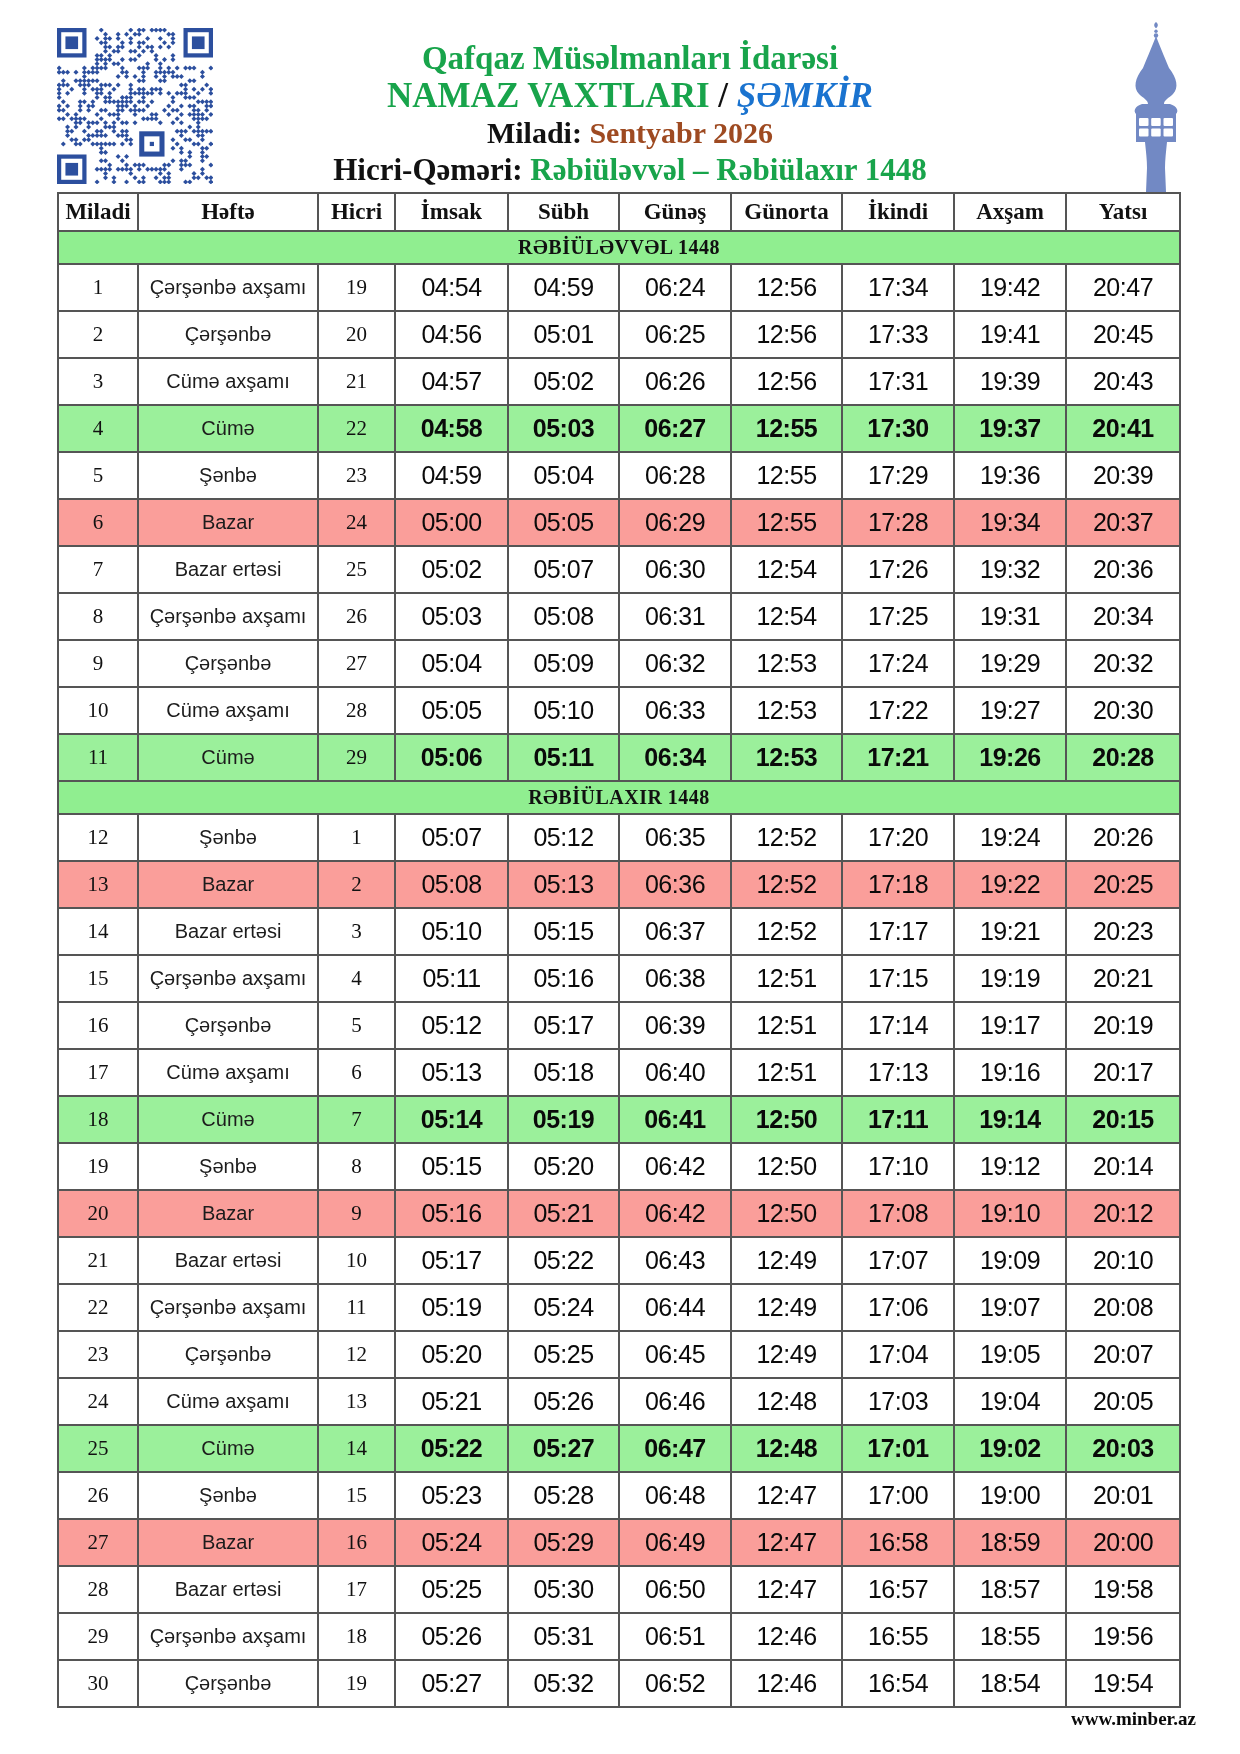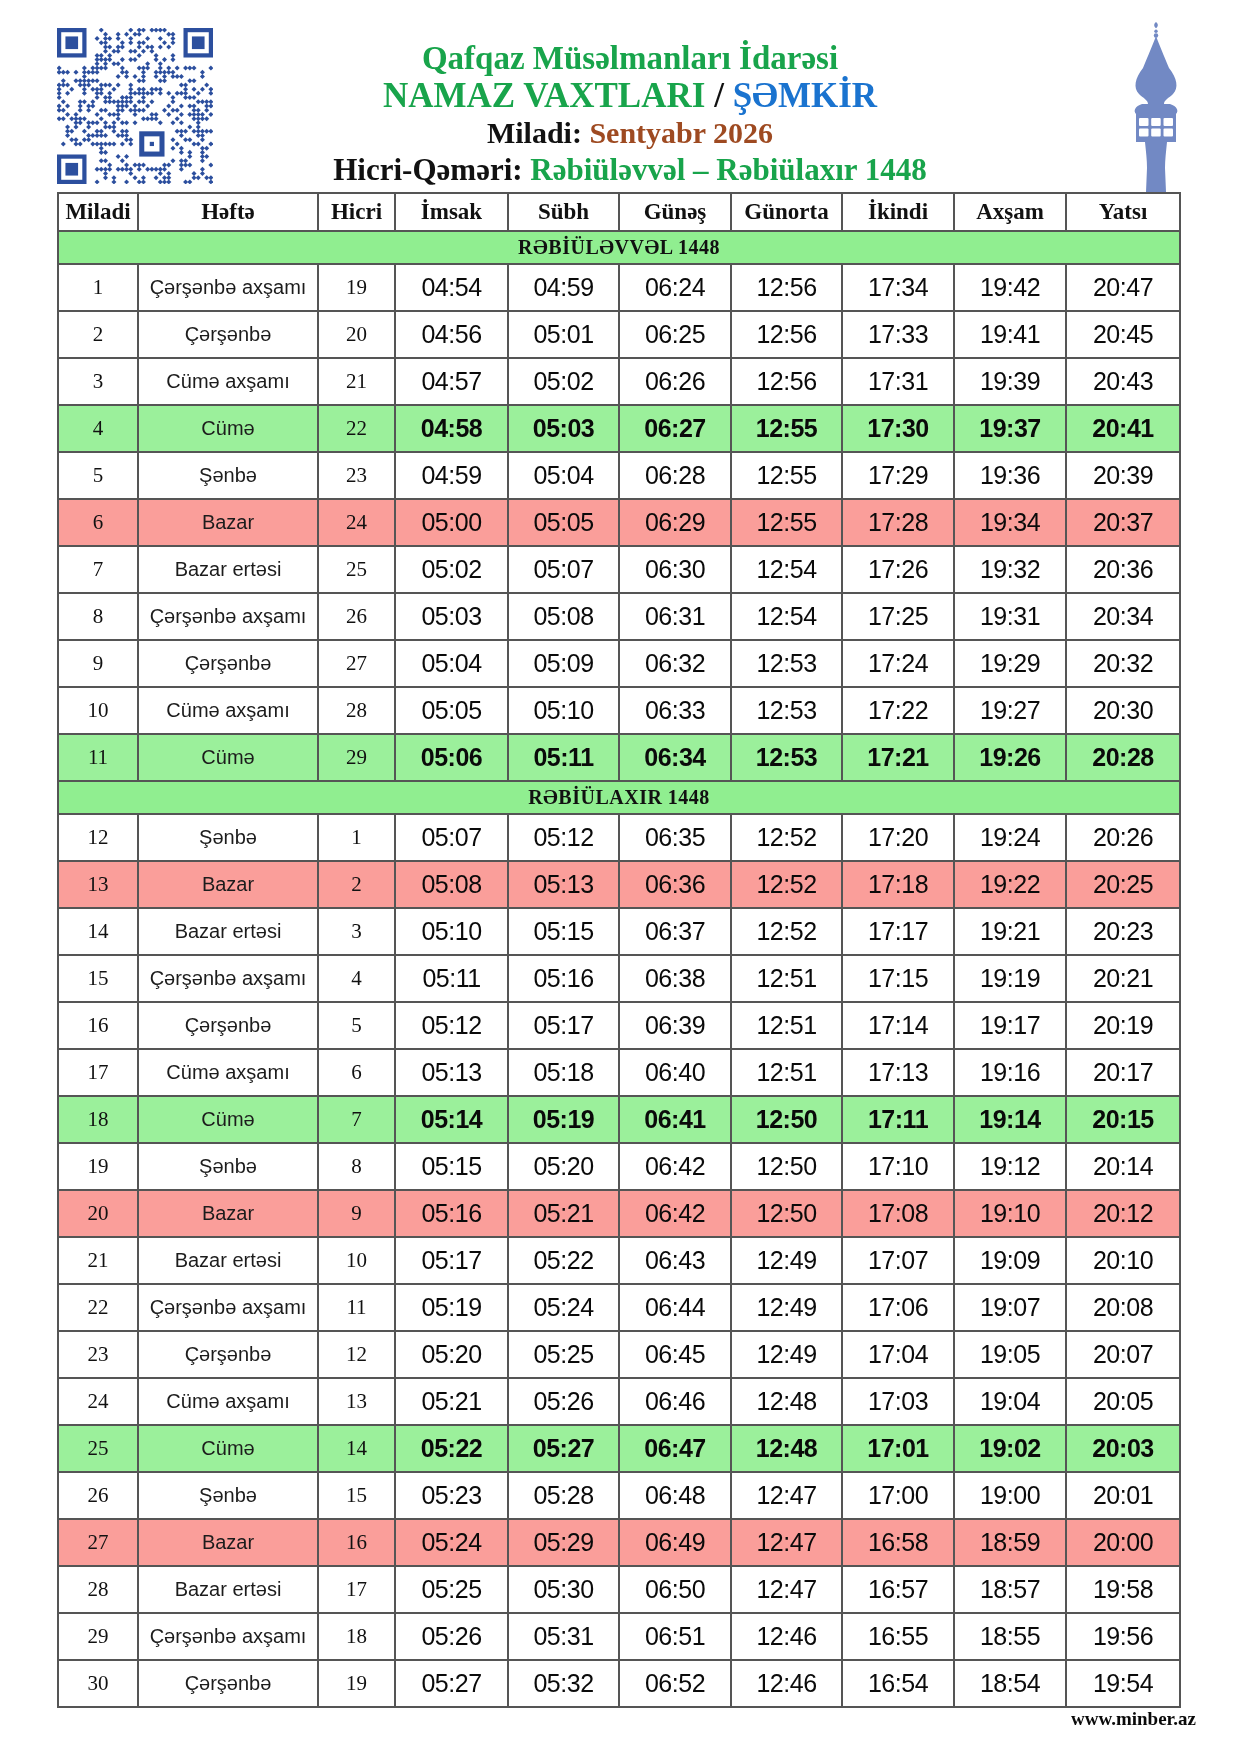--- a/index.html
+++ b/index.html
@@ -11,21 +11,21 @@
   .qr { position:absolute; left:57px; top:28px; width:156px; height:156px; }
   .minaret { position:absolute; left:1122px; top:22px; width:68px; height:170px; }
   .titles {
     position:absolute; left:215px; top:40px; width:830px; text-align:center;
     font-weight:bold; line-height:37px;
   }
   .t-org   { font-size:33px; color:var(--title-green); }
   .t-main  { font-size:35px; }
   .t-main .g { color:var(--title-green); }
   .t-main .sep { color:#111; font-weight:bold; }
-  .t-main .b { color:var(--city-blue); }
+  .t-main .b { color:var(--city-blue);font-style:italic; }
   .t-line3 { font-size:30px; color:#111; }
   .t-line3 .v { color:var(--miladi-brown); }
   .t-line4 { font-size:31px; color:#111; }
   .t-line4 .v { color:var(--title-green); }
 
   
   table.prayer {
     position:absolute; left:57px; top:192px; width:1124px;
     border-collapse:collapse; table-layout:fixed;
   }

